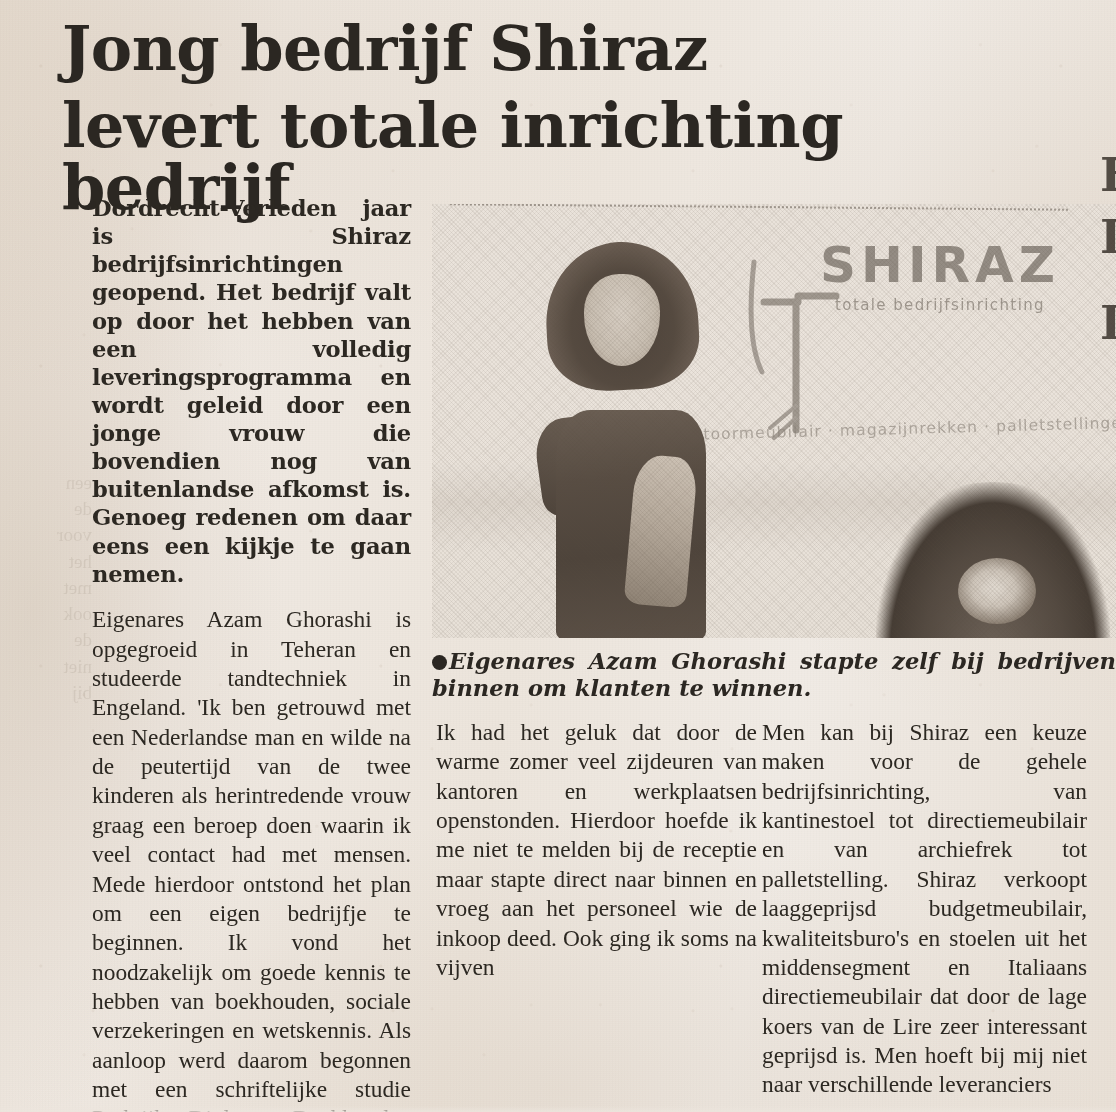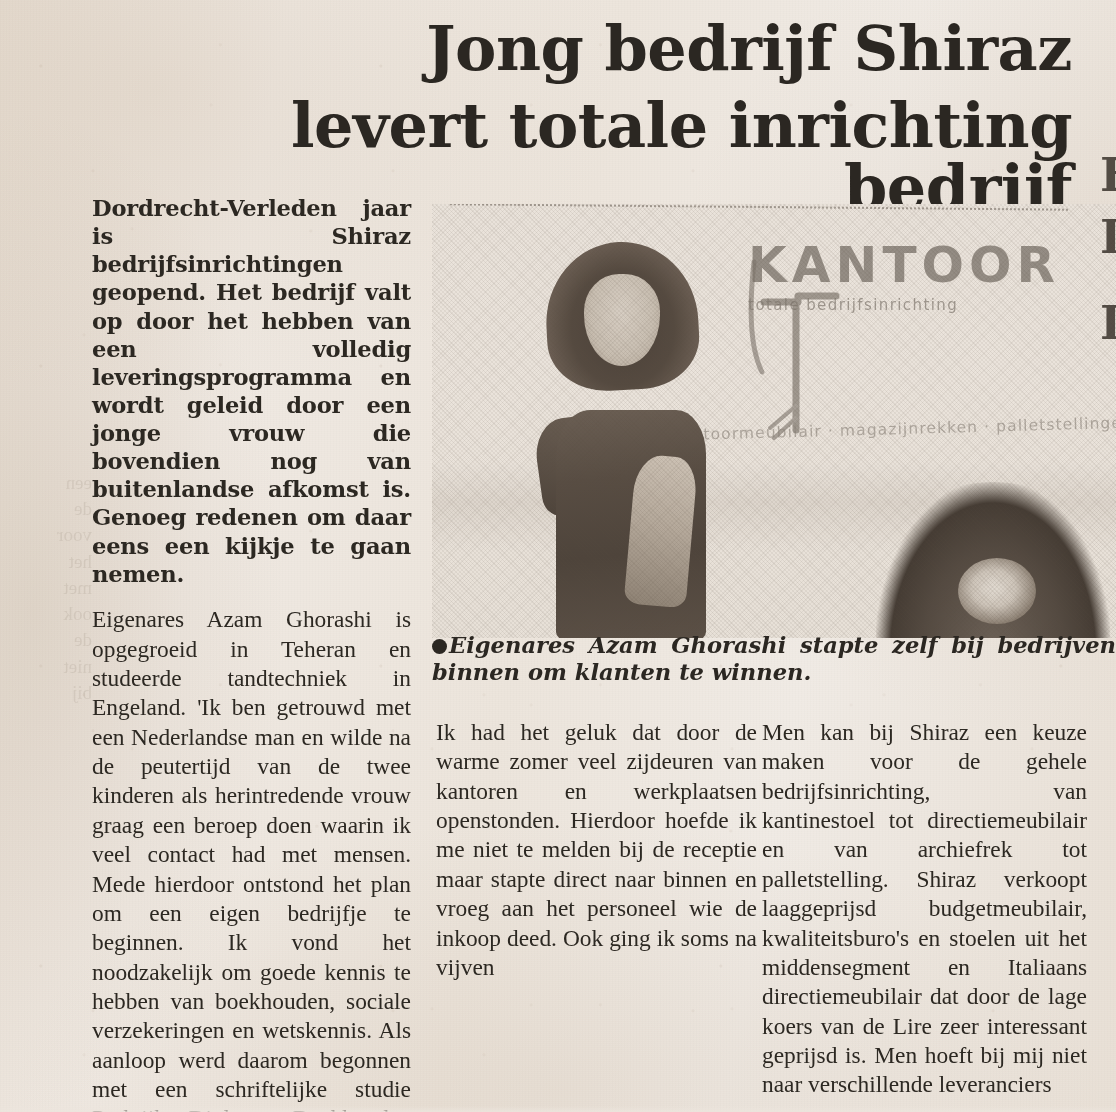--- a/index.html
+++ b/index.html
@@ -54,21 +54,21 @@
     user-select:none;
   }
   #bleed-left{left:-4px;top:470px;width:96px;font-size:19px;}
   #bleed-mid {left:432px;top:470px;width:420px;font-size:34px;font-weight:bold;letter-spacing:1px;opacity:.13;}
 
   .content{position:absolute;inset:0;}
 
   
   .headline{
     position:absolute;left:62px;top:18px;width:1010px;
-    text-align:right;
+    text-align:left;
     font-family:"DejaVu Serif","Liberation Serif",serif;
     font-weight:bold;
     color:#2b2722;
     line-height:.99;
     letter-spacing:-.5px;
   }
   .headline .l1{font-size:62px;display:block;}
   .headline .l2{font-size:62px;display:block;margin-top:16px;}
 
   
@@ -116,21 +116,21 @@
   .banner-logo{
     position:absolute;right:56px;top:36px;text-align:left;
     color:#7d756c;opacity:.78;
     font-family:"DejaVu Sans","Liberation Sans",sans-serif;
   }
   .banner-logo .mark{
     font-size:50px;font-weight:bold;letter-spacing:5px;
     line-height:1;
   }
   .banner-logo .tag{
-    font-size:15px;letter-spacing:1.4px;margin-top:6px;text-align:left;
+    font-size:15px;letter-spacing:1.4px;margin-top:6px;text-align:center;
     opacity:.85;
   }
   .banner-sub{
     position:absolute;left:240px;top:216px;
     color:#8d857c;opacity:.62;
     font-family:"DejaVu Sans","Liberation Sans",sans-serif;
     font-size:15.5px;letter-spacing:1.1px;
     transform:rotate(-1.6deg);
     white-space:nowrap;
   }
@@ -184,21 +184,21 @@
   }
 
   
   .sign-strip{
     position:absolute;left:0;bottom:86px;width:100%;height:90px;
     background:linear-gradient(180deg,rgba(120,106,92,0) 0%,rgba(120,106,92,.10) 45%,rgba(120,106,92,0) 100%);
   }
 
   
   .caption{
-    position:absolute;left:432px;top:632px;width:684px;
+    position:absolute;left:432px;top:648px;width:684px;
     font-family:"DejaVu Serif","Liberation Serif",serif;
     font-weight:bold;font-style:italic;
     font-size:22.6px;line-height:1.2;
     color:#2b2722;
     text-align:justify;
   }
   .caption .bullet{
     display:inline-block;width:15px;height:15px;border-radius:50%;
     background:#2b2722;vertical-align:-1px;margin-right:2px;
   }
@@ -255,21 +255,21 @@
 
     <svg class="logo-hook" viewBox="0 0 120 190">
       <path d="M14 6 C8 60 12 96 22 116" fill="none" stroke="#7d756c" stroke-width="5" stroke-linecap="round"></path>
       <path d="M24 46 L58 46 L58 40 L96 40" fill="none" stroke="#6f675e" stroke-width="7" stroke-linecap="round" stroke-linejoin="round"></path>
       <path d="M56 46 L56 174" fill="none" stroke="#6f675e" stroke-width="7" stroke-linecap="round"></path>
       <path d="M30 172 L56 150" fill="none" stroke="#7d756c" stroke-width="4" stroke-linecap="round"></path>
       <path d="M34 182 L56 162" fill="none" stroke="#7d756c" stroke-width="4" stroke-linecap="round"></path>
     </svg>
 
     <div class="banner-logo">
-      <div class="mark">KANTOOR</div>
+      <div class="mark">SHIRAZ</div>
       <div class="tag">totale bedrijfsinrichting</div>
     </div>
 
     <div class="banner-sub">kantoormeubilair  ·  magazijnrekken  ·  palletstellingen</div>
 
     <div class="subject">
       <div class="shoulderL"></div>
       <div class="torso"></div>
       <div class="arm"></div>
       <div class="hair"></div>

